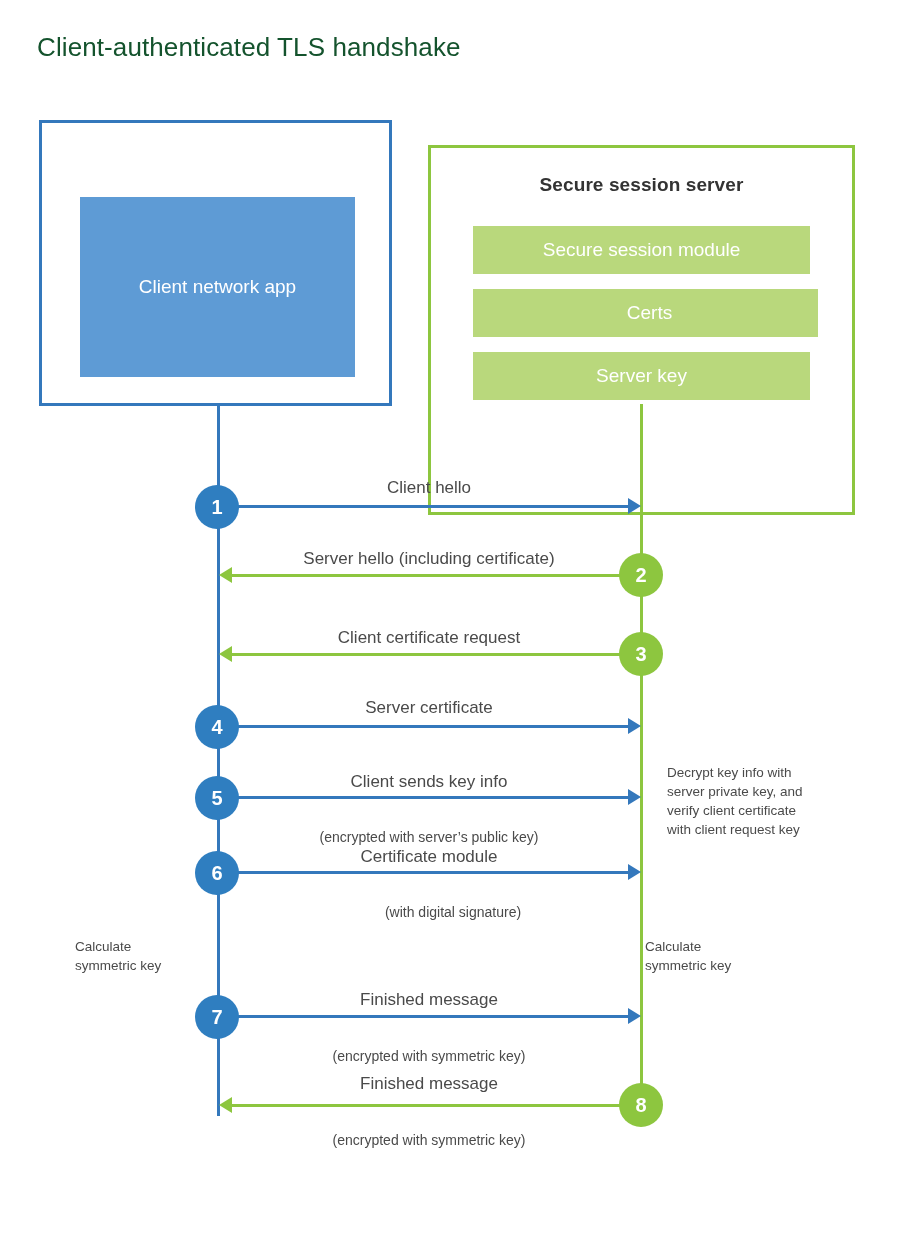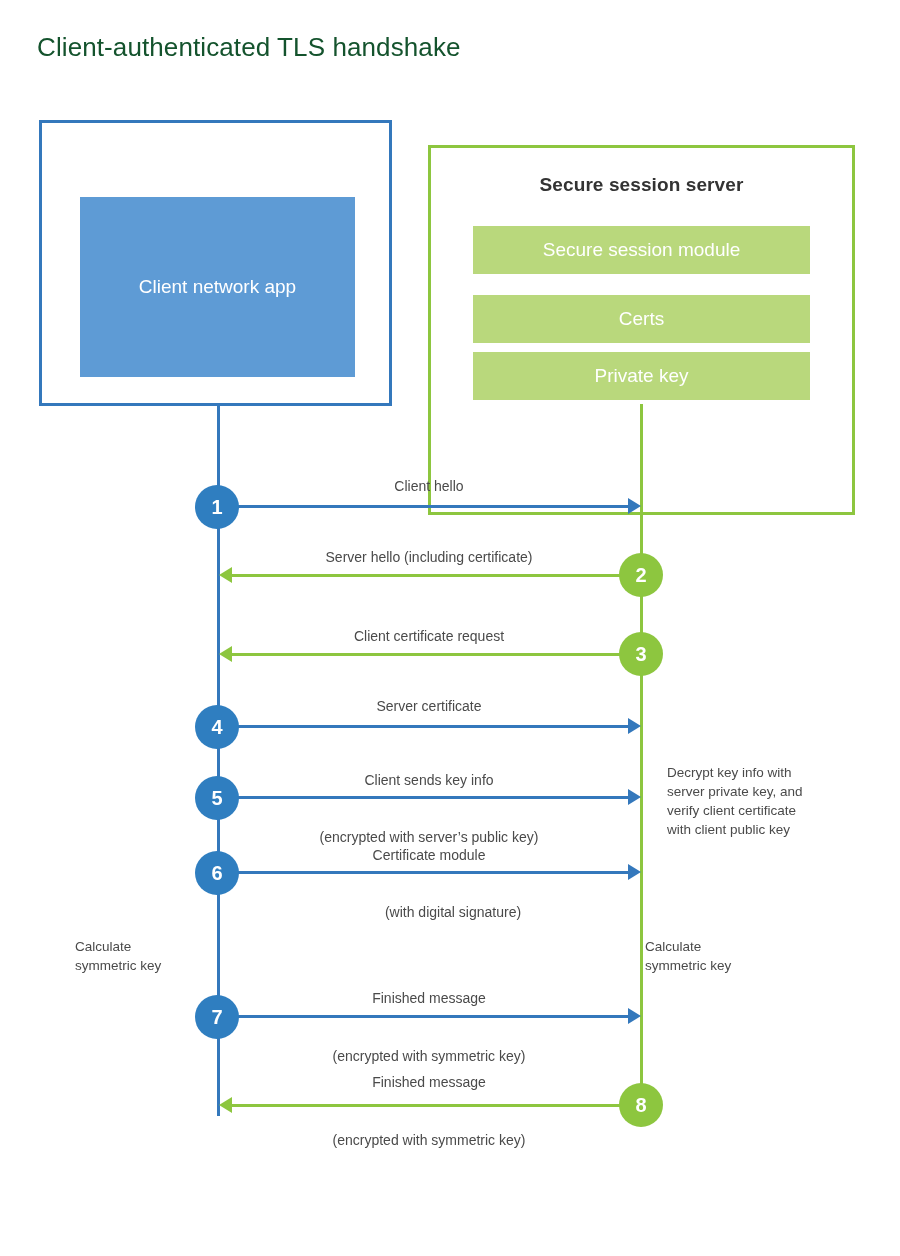--- a/index.html
+++ b/index.html
@@ -81,21 +81,21 @@
     height: 48px;
     background: #b9d87c;
     color: #ffffff;
     font-size: 19px;
     display: flex;
     align-items: center;
     justify-content: center;
     text-align: center;
   }
   #server-block-0 { top: 78px; }
-  #server-block-1 { top: 147px; }
+  #server-block-1 { top: 141px; padding-left: 8px; }
   #server-block-2 { top: 204px; }
 
   
   .lifeline {
     position: absolute;
     width: 3px;
   }
   #client-lifeline {
     left: 217px;
     top: 404px;
@@ -122,21 +122,21 @@
     border-top: 8px solid transparent;
     border-bottom: 8px solid transparent;
   }
   .msg-blue .msg-line { background: #3478bc; }
   .msg-blue .arrowhead { border-left: 13px solid #3478bc; }
   .msg-green .msg-line { background: #8dc63f; }
   .msg-green .arrowhead { border-right: 13px solid #8dc63f; }
 
   .msg-label {
     position: absolute;
-    font-size: 14px;
+    font-size: 17px;
     color: #4a4a4a;
     text-align: left;
     white-space: nowrap;
     transform: translateX(-50%);
   }
   .msg-sublabel {
     position: absolute;
     font-size: 14px;
     color: #4a4a4a;
     text-align: center;
@@ -180,21 +180,21 @@
 <div id="page-title">Client-authenticated TLS handshake</div>
 
 <div class="party-box" id="client-box">
   <div id="client-app-block">Client network app</div>
 </div>
 
 <div class="party-box" id="server-box">
   <div class="party-title">Secure session server</div>
   <div class="server-block" id="server-block-0">Secure session module</div>
   <div class="server-block" id="server-block-1">Certs</div>
-  <div class="server-block" id="server-block-2">Private key</div>
+  <div class="server-block" id="server-block-2">Server key</div>
 </div>
 
 <div class="lifeline" id="client-lifeline"></div>
 <div class="lifeline" id="server-lifeline"></div>
 
 <div class="msg msg-blue">
   <div class="msg-label" style="left:429px; top:478px;">Client hello</div>
   <div class="msg-line" style="left:219px; top:505px; width:410px;"></div>
   <div class="arrowhead" style="left:628px; top:498px;"></div>
 </div>
@@ -249,19 +249,19 @@
   <div class="msg-label" style="left:429px; top:1074px;">Finished message</div>
   <div class="msg-line" style="left:231px; top:1104px; width:410px;"></div>
   <div class="arrowhead" style="left:219px; top:1097px;"></div>
   <div class="msg-sublabel" style="left:429px; top:1112px;">(encrypted with symmetric key)</div>
 </div>
 <div class="step-circle step-green" style="left:619px; top:1083px;">8</div>
 
 <div class="side-note" style="left:667px; top:763px; width:175px;">Decrypt key info with
 server private key, and
 verify client certificate
-with client public key</div>
+with client request key</div>
 
 <div class="side-note note-center" style="left:155px; top:937px; width:160px;">Calculate
 symmetric key</div>
 
 <div class="side-note note-center" style="left:725px; top:937px; width:160px;">Calculate
 symmetric key</div>
 
 </body></html>

